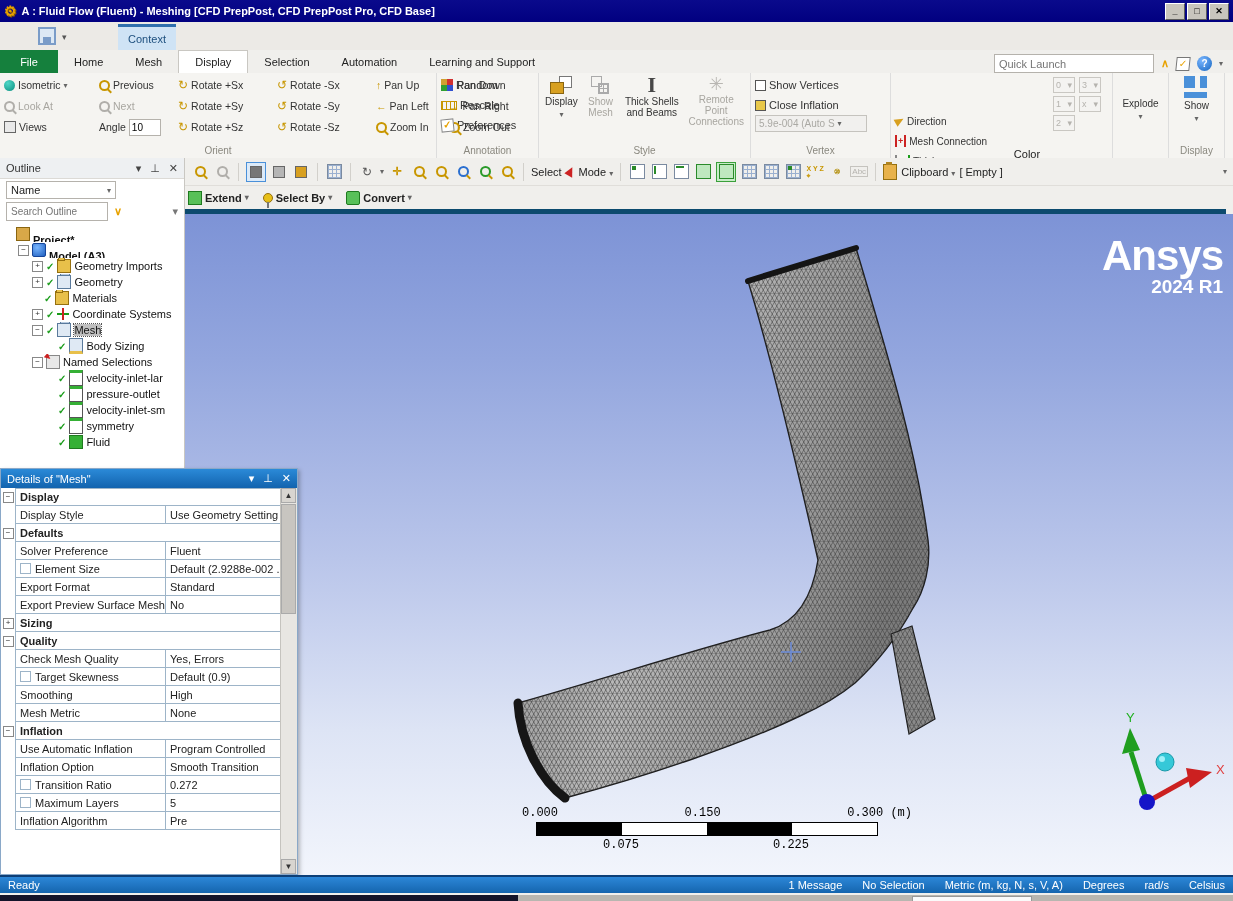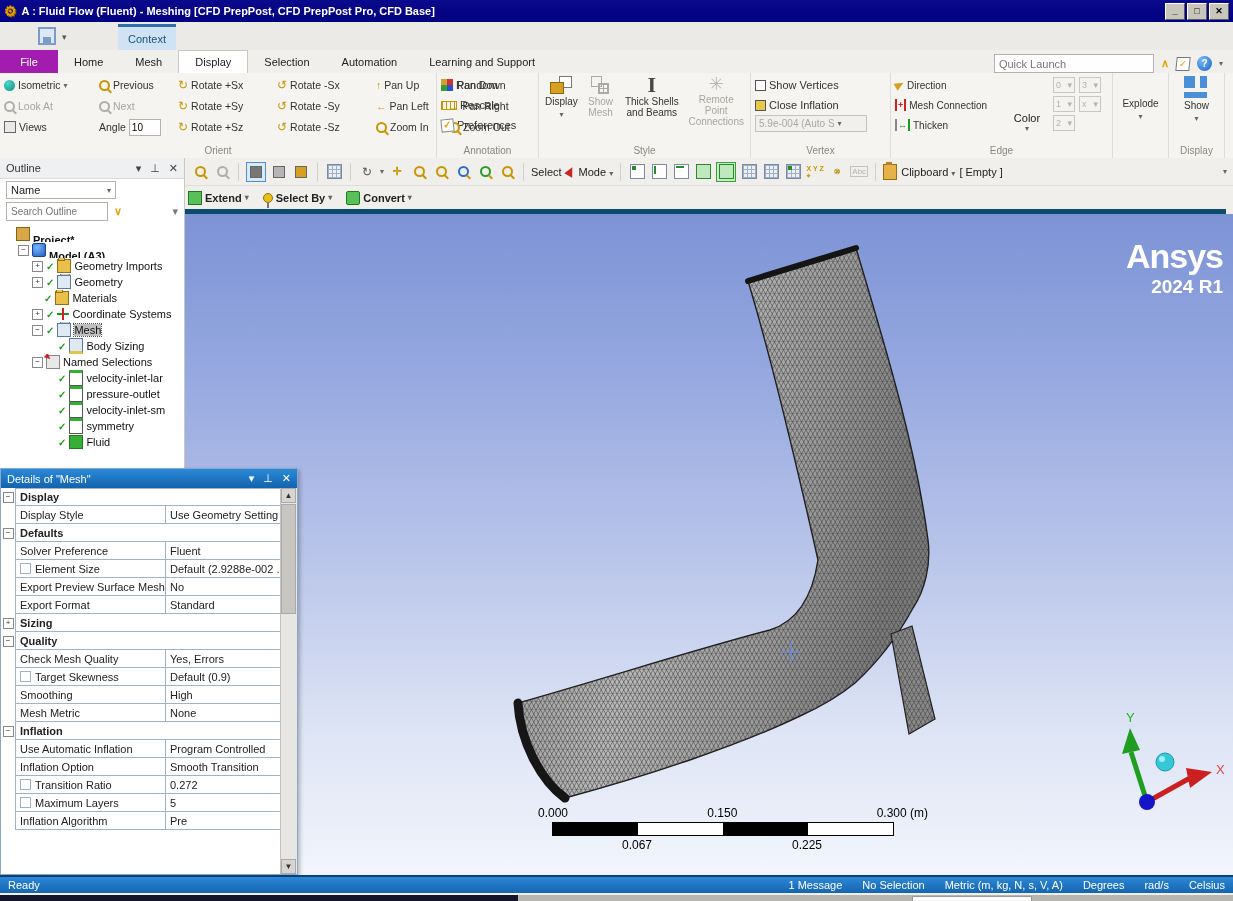--- a/index.html
+++ b/index.html
@@ -16,21 +16,21 @@
   
   #qatrow{left:0;top:22px;width:1233px;height:28px;background:#eceae6;border-bottom:1px solid #d8d5d0;}
   .saveicon{position:absolute;left:38px;top:5px;width:14px;height:14px;border:2px solid #7a9cc8;background:#dce8f4;}
   .saveicon::after{content:"";position:absolute;left:3px;bottom:0;width:8px;height:6px;background:#7a9cc8;}
   .qat-dd{position:absolute;left:62px;top:10px;color:#555;font-size:9px;}
   #contexttab{position:absolute;left:118px;top:2px;width:58px;height:26px;background:#cfe3f5;border-top:3px solid #2f6fad;
               color:#1d4f7e;display:flex;align-items:center;justify-content:center;box-sizing:border-box;}
   
   #tabrow{left:0;top:50px;width:1233px;height:23px;background:#f0efec;display:flex;align-items:flex-end;}
   .rtab{padding:4px 16px;height:23px;box-sizing:border-box;display:flex;align-items:center;}
-  .rtab.file{background:#a21caf;color:#fff;width:58px;justify-content:center;}
+  .rtab.file{background:#15803d;color:#fff;width:58px;justify-content:center;}
   .rtab.active{background:#fff;border:1px solid #c9c7c2;border-bottom:none;}
   #qlwrap{margin-left:auto;display:flex;align-items:center;gap:7px;padding-right:10px;}
   #qlwrap input{width:150px;height:17px;border:1px solid #b5b2ac;font-size:11px;padding:0 4px;color:#555;}
   .chev-up{color:#e8a200;font-weight:bold;font-size:11px;}
   .chk-ic{width:12px;height:12px;border:1px solid #777;background:#fff;color:#e8a200;font-size:10px;line-height:11px;text-align:center;transform:skewX(-6deg);}
   .help-ic{width:15px;height:15px;border-radius:50%;background:radial-gradient(circle at 35% 30%,#7ab6ff,#1565c0);color:#fff;
            font-weight:bold;font-size:10px;display:flex;align-items:center;justify-content:center;}
   
   #ribbon{left:0;top:73px;width:1233px;height:85px;background:#f5f4f1;border-bottom:1px solid #d5d3ce;display:flex;}
   .rgroup{display:flex;flex-direction:column;border-right:1px solid #ddd;padding:2px 4px 0 4px;box-sizing:border-box;}
@@ -152,23 +152,23 @@
   .d-cell-v{flex:1;padding-left:4px;overflow:hidden;white-space:nowrap;}
   .dchk{width:9px;height:9px;border:1px solid #9db4c8;background:#fff;flex:none;}
   #dscroll{position:absolute;right:0;top:19px;width:16px;bottom:0;background:#e8e6e2;border-left:1px solid #c5c3be;}
   .sbtn{position:absolute;left:0;width:15px;height:15px;background:#d8d5d0;border:1px solid #aaa;color:#333;font-size:8px;
         display:flex;align-items:center;justify-content:center;box-sizing:border-box;}
   .sthumb{position:absolute;left:0;top:16px;width:15px;height:110px;background:#c8c5c0;border:1px solid #aaa;box-sizing:border-box;}
   
   #viewport{left:185px;top:214px;width:1048px;height:661px;
             background:linear-gradient(180deg,#7d93d6 0%,#93a6de 22%,#b9c5ea 52%,#dde4f5 78%,#f2f5fc 100%);overflow:hidden;}
   #logo{position:absolute;right:10px;top:22px;text-align:right;color:#fff;}
-  #logo .word{font-size:34px;font-weight:bold;letter-spacing:-1px;line-height:40px;}
+  #logo .word{font-size:42px;font-weight:bold;letter-spacing:-1px;line-height:40px;}
   #logo .ver{font-size:19px;font-weight:bold;margin-top:0px;}
-  #ruler{position:absolute;left:353px;top:592px;width:390px;}
+  #ruler{position:absolute;left:337px;top:592px;width:390px;font-family:Liberation Mono, monospace;}
   #ruler .top{display:flex;justify-content:space-between;color:#000;font-size:12px;}
   #rbar{margin-top:2px;margin-left:14px;width:340px;height:12px;border:1px solid #000;display:flex;}
   #rbar span{flex:1;} .segb{background:#000;} .segw{background:#fff;}
   #ruler .bot{display:flex;color:#000;font-size:12px;margin-top:2px;margin-left:14px;width:340px;justify-content:space-around;}
   
   #statusbar{left:0;top:875px;width:1233px;height:18px;background:linear-gradient(180deg,#2c87d8,#1565ae);
              border-top:2px solid #0d3f77;color:#fff;display:flex;align-items:center;padding:0 8px;box-sizing:border-box;}
   #statusbar .right{margin-left:auto;display:flex;gap:20px;}
   #understrip{left:0;top:895px;width:1233px;height:6px;background:#b8b6b0;}
   #understrip .darkseg{position:absolute;left:0;top:0;width:518px;height:6px;background:#14142a;}
@@ -341,21 +341,21 @@
       </span>
     <span class="vselect">
         <span style="overflow:hidden;white-space:nowrap">5.9e-004 (Auto S</span>
         <span class="dd">▾</span>
       </span>
     <div class="glabel">Vertex</div>
   </div>
 
   <div class="rgroup" style="width:222px">
     <div style="display:flex;">
-      <div style="width:112px;font-size:10px;">
+      <div style="width:112px;font-size:10px;margin-top:36px;">
         <span class="rbtn">
             <span class="dir-ic"></span>
             <span>Direction</span>
           </span>
         <span class="rbtn">
             <span class="mc-ic">
               <span class="vbar" style="background:#cc2222"></span>
               <span class="u red" style="font-size:9px">+</span>
               <span class="vbar" style="background:#cc2222"></span>
             </span>
@@ -682,21 +682,21 @@
       <span>0.150</span>
       <span>0.300 (m)</span>
     </div>
     <div id="rbar">
       <span class="segb"></span>
         <span class="segw"></span>
         <span class="segb"></span>
         <span class="segw"></span>
     </div>
     <div class="bot">
-      <span>0.067</span>
+      <span>0.075</span>
       <span>0.225</span>
     </div>
   </div>
 
   <svg width="143" height="130" style="position:absolute;left:905px;top:476px">
     <line x1="57" y1="112" x2="41" y2="62" stroke="#1f9e1f" stroke-width="5"></line>
     <polygon points="32,64 40,38 50,60" fill="#1f9e1f"></polygon>
     <line x1="57" y1="112" x2="100" y2="88" stroke="#cc2020" stroke-width="5"></line>
     <polygon points="96,78 122,82 100,98" fill="#cc2020"></polygon>
     <circle cx="57" cy="112" r="8" fill="#1515c8"></circle>
@@ -758,32 +758,32 @@
             <span class="dchk"></span>
             <span>Element Size</span>
           </div>
           <div class="d-cell-v">Default (2.9288e-002 ...</div>
         </div>
       </div>
       <div class="d-row">
         <span class="d-gutter"></span>
         <div class="d-content">
           <div class="d-cell-l">
+            <span>Export Format</span>
+          </div>
+          <div class="d-cell-v">Standard</div>
+        </div>
+      </div>
+      <div class="d-row">
+        <span class="d-gutter"></span>
+        <div class="d-content">
+          <div class="d-cell-l">
             <span>Export Preview Surface Mesh</span>
           </div>
           <div class="d-cell-v">No</div>
-        </div>
-      </div>
-      <div class="d-row">
-        <span class="d-gutter"></span>
-        <div class="d-content">
-          <div class="d-cell-l">
-            <span>Export Format</span>
-          </div>
-          <div class="d-cell-v">Standard</div>
         </div>
       </div>
       <div class="d-row">
         <span class="d-gutter">
           <span class="exp-box">+</span>
         </span>
         <div class="d-content">
           <span class="d-group-label">Sizing</span>
         </div>
       </div>

